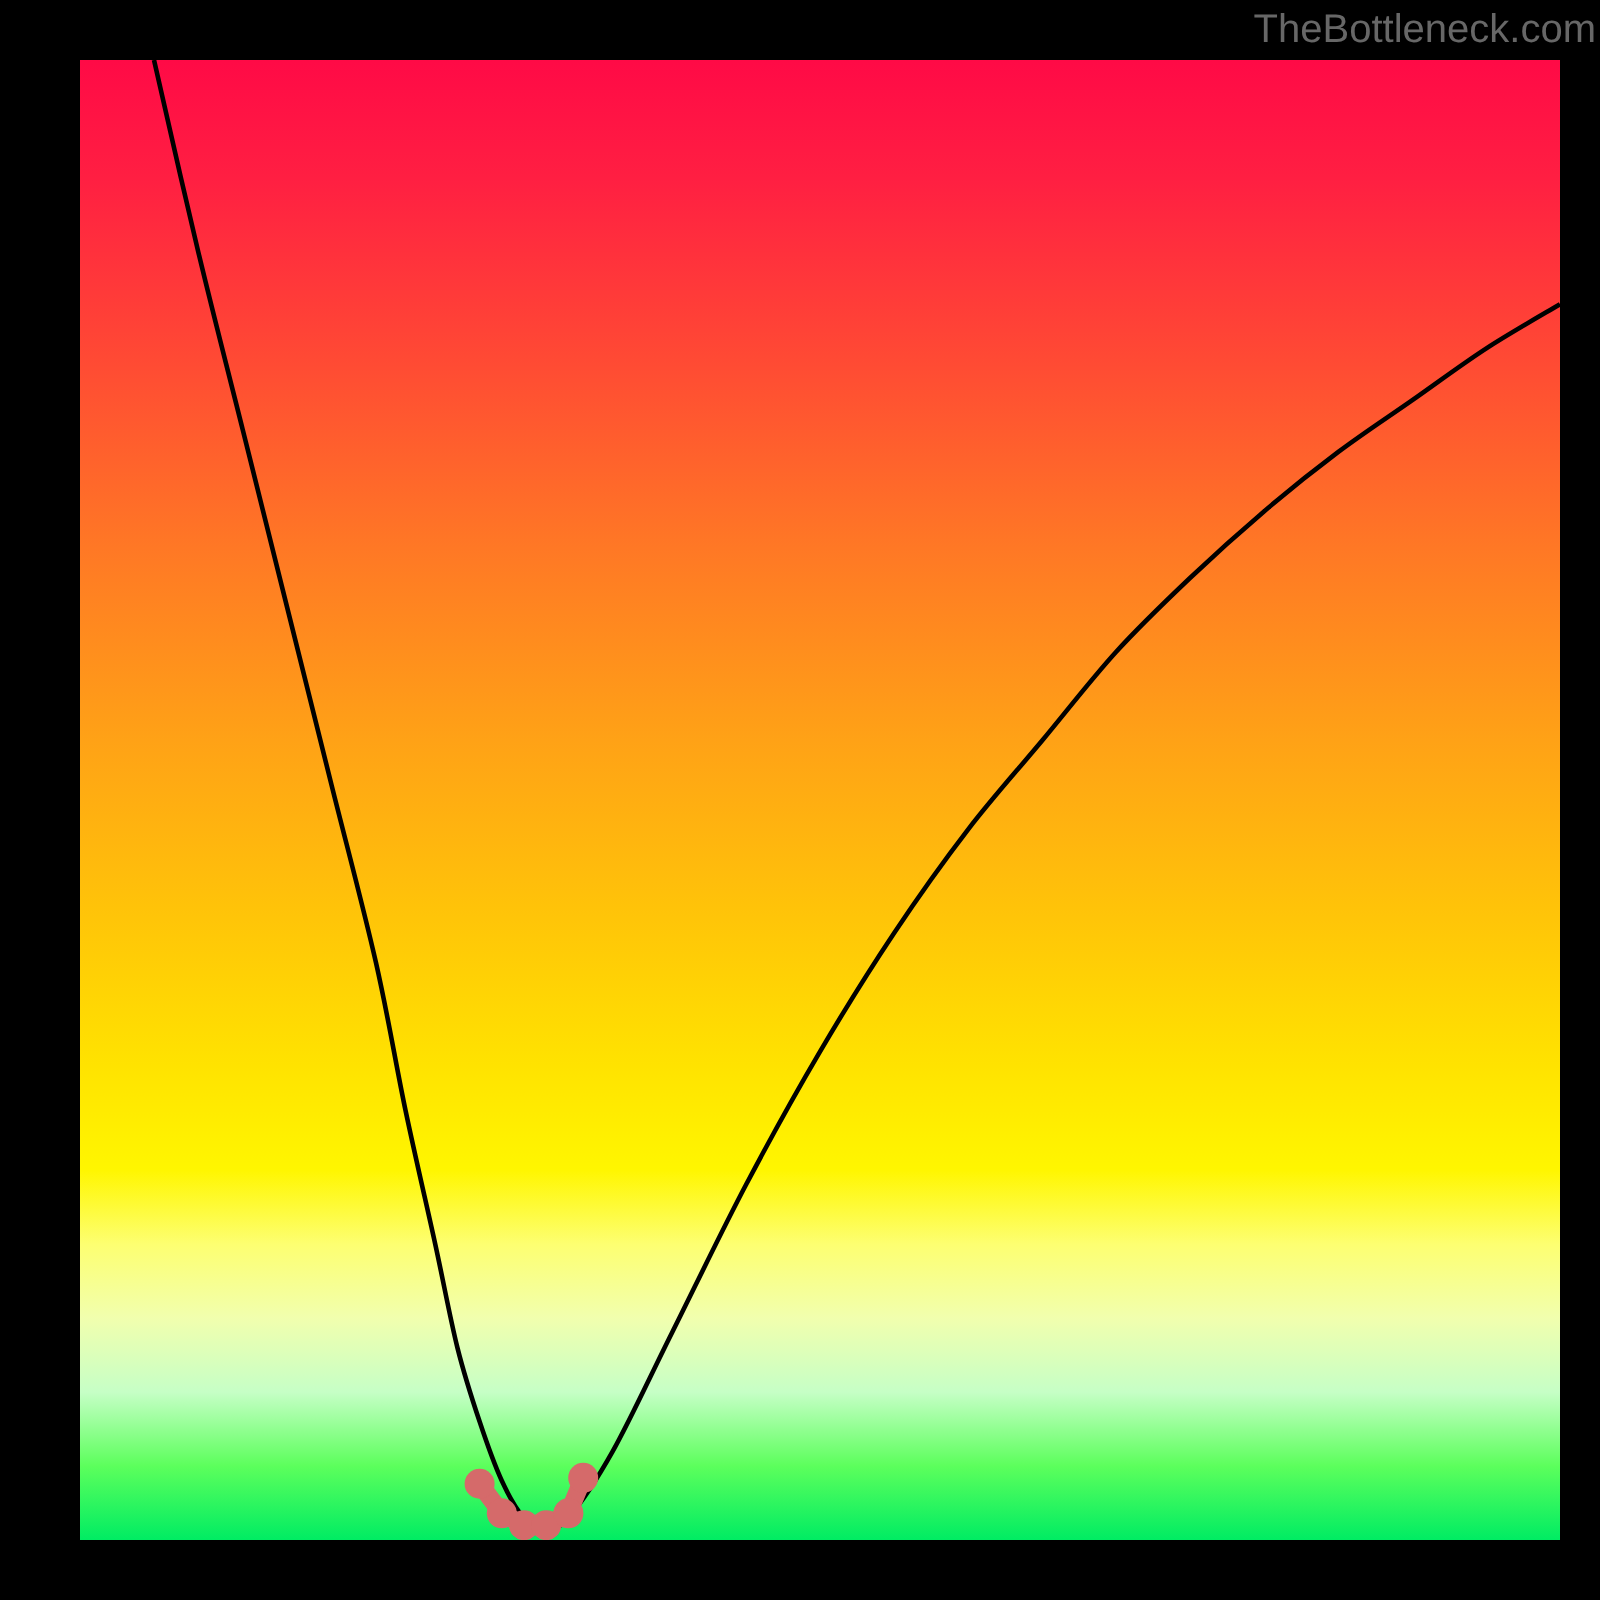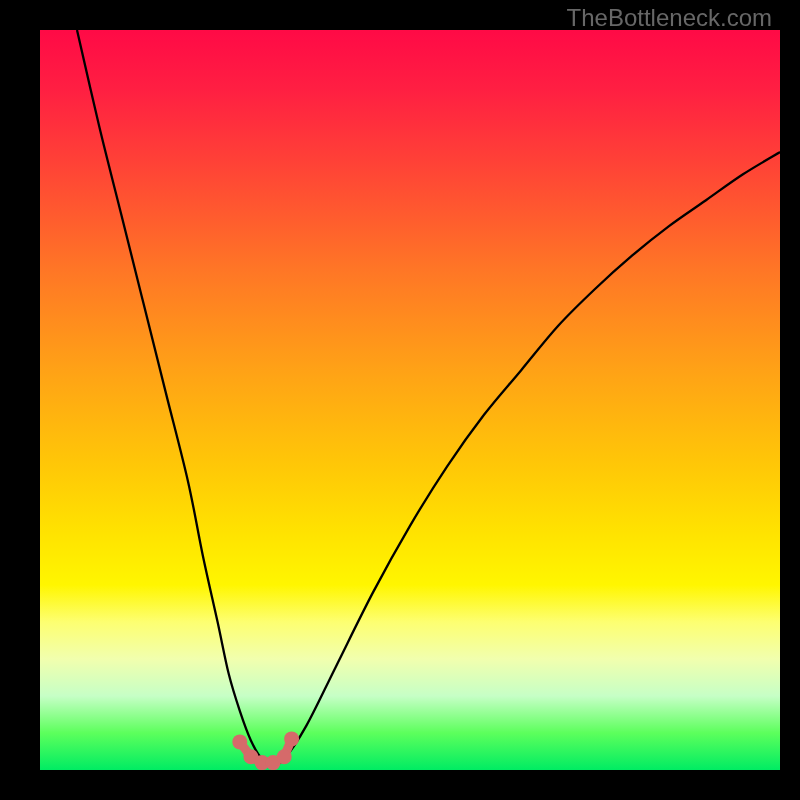--- a/index.html
+++ b/index.html
@@ -7,23 +7,23 @@
     padding: 0;
     width: 800px;
     height: 800px;
     background: #000;
     position: relative;
     font-family: Arial, sans-serif;
   }
   .watermark {
     position: absolute;
     top: 4px;
-    right: 28px;
+    right: 2px;
     color: #676767;
-    font-size: 24px;
+    font-size: 20px;
     font-weight: 500;
     z-index: 10;
   }
   .plot-area {
     position: absolute;
     left: 40px;
     top: 30px;
     width: 740px;
     height: 740px;
     overflow: hidden;

